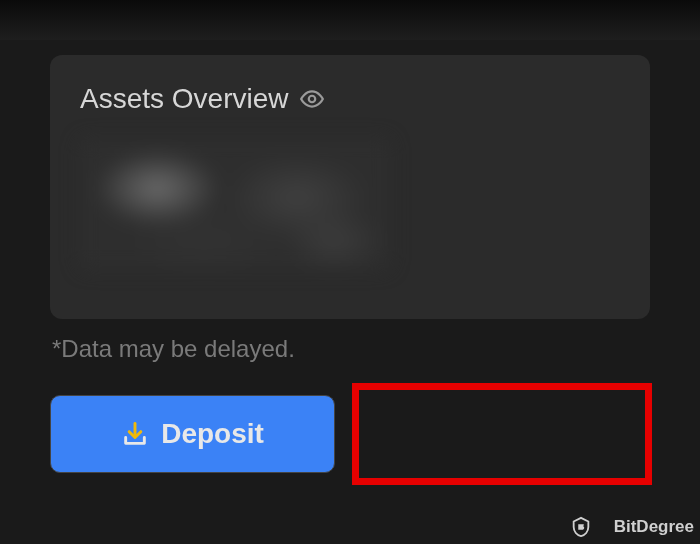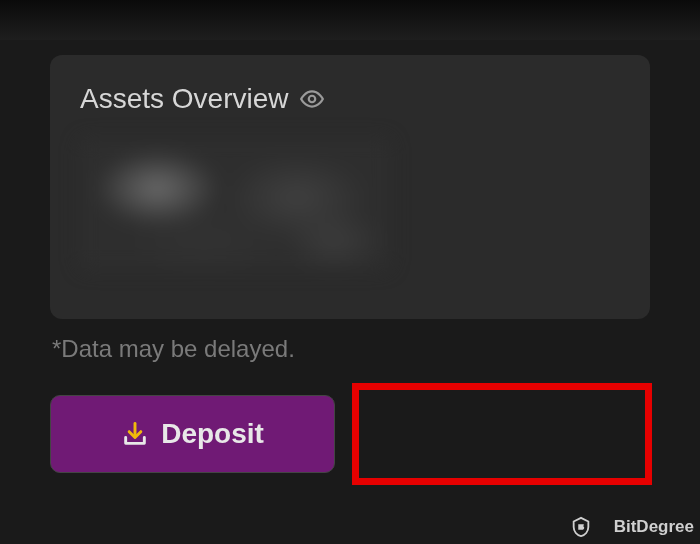--- a/index.html
+++ b/index.html
@@ -65,21 +65,21 @@
     .buttons-row {
       position: absolute;
       left: 50px;
       top: 395px;
       display: flex;
       gap: 24px;
     }
     .action-btn {
       width: 285px;
       height: 78px;
-      background: #701a75;
+      background: #3b82f6;
       border: 1px solid #444;
       border-radius: 10px;
       display: flex;
       align-items: center;
       justify-content: center;
       gap: 12px;
       cursor: pointer;
     }
     .action-btn .icon svg {
       width: 28px;

